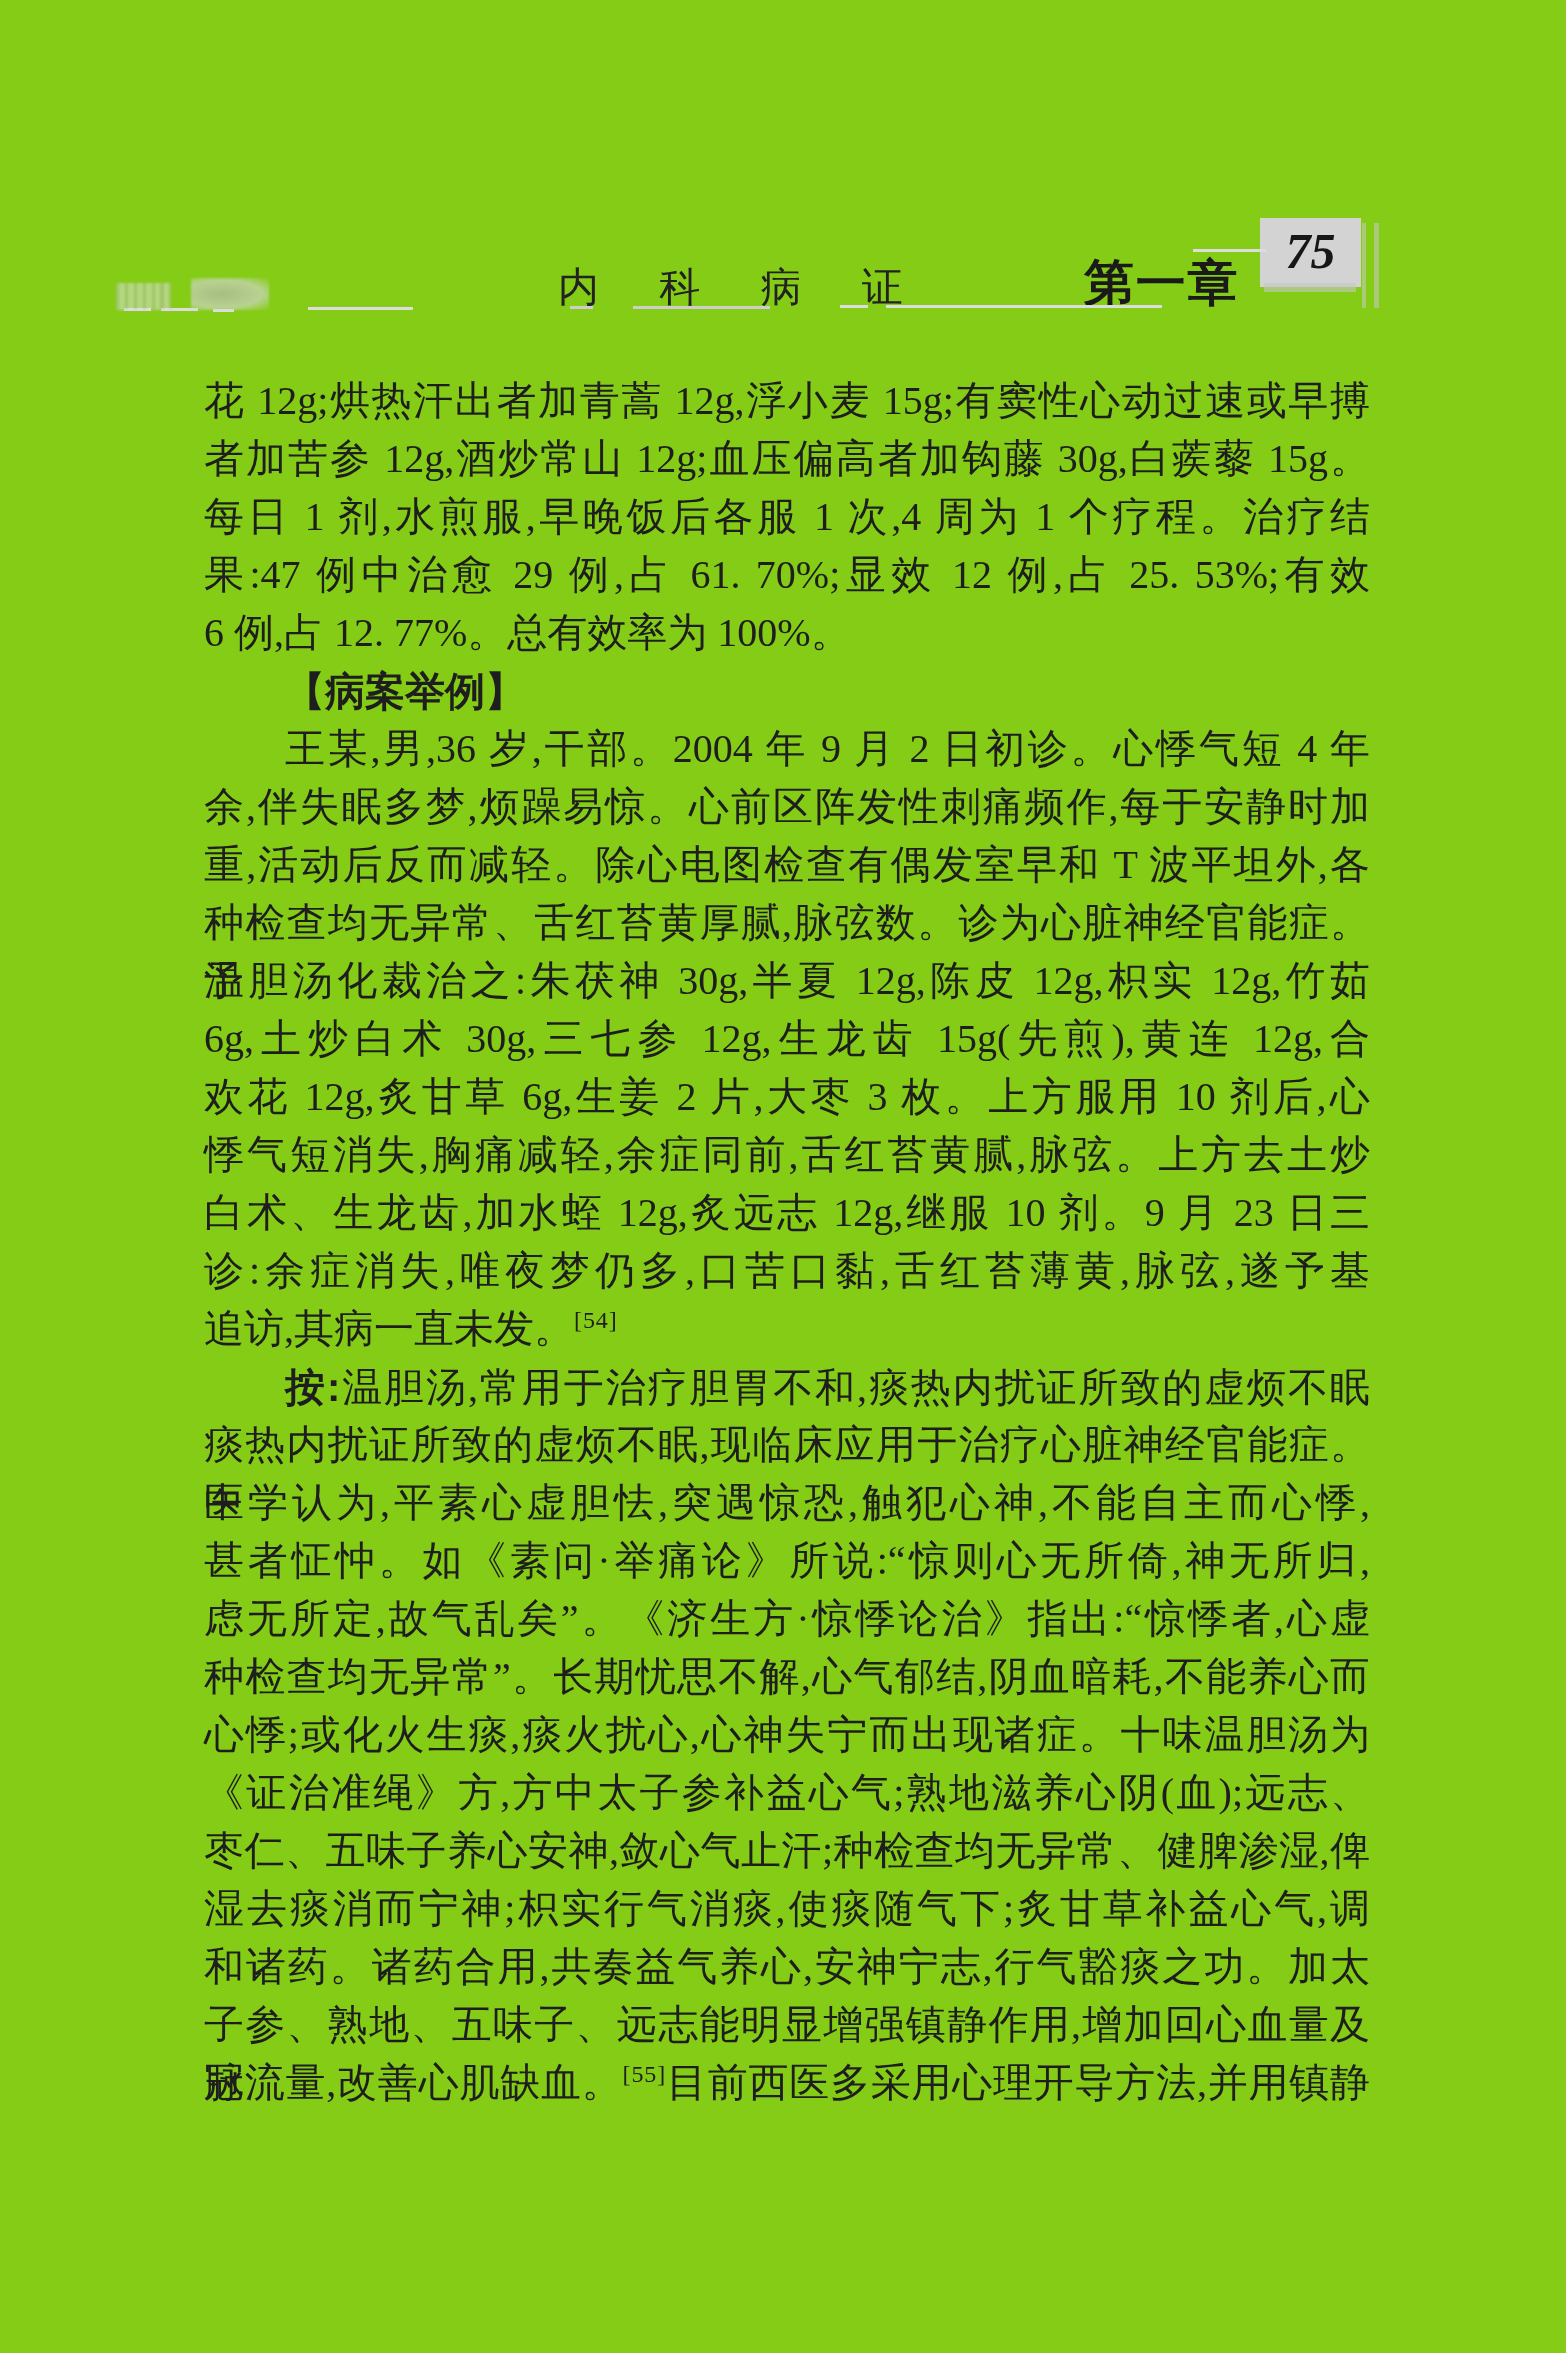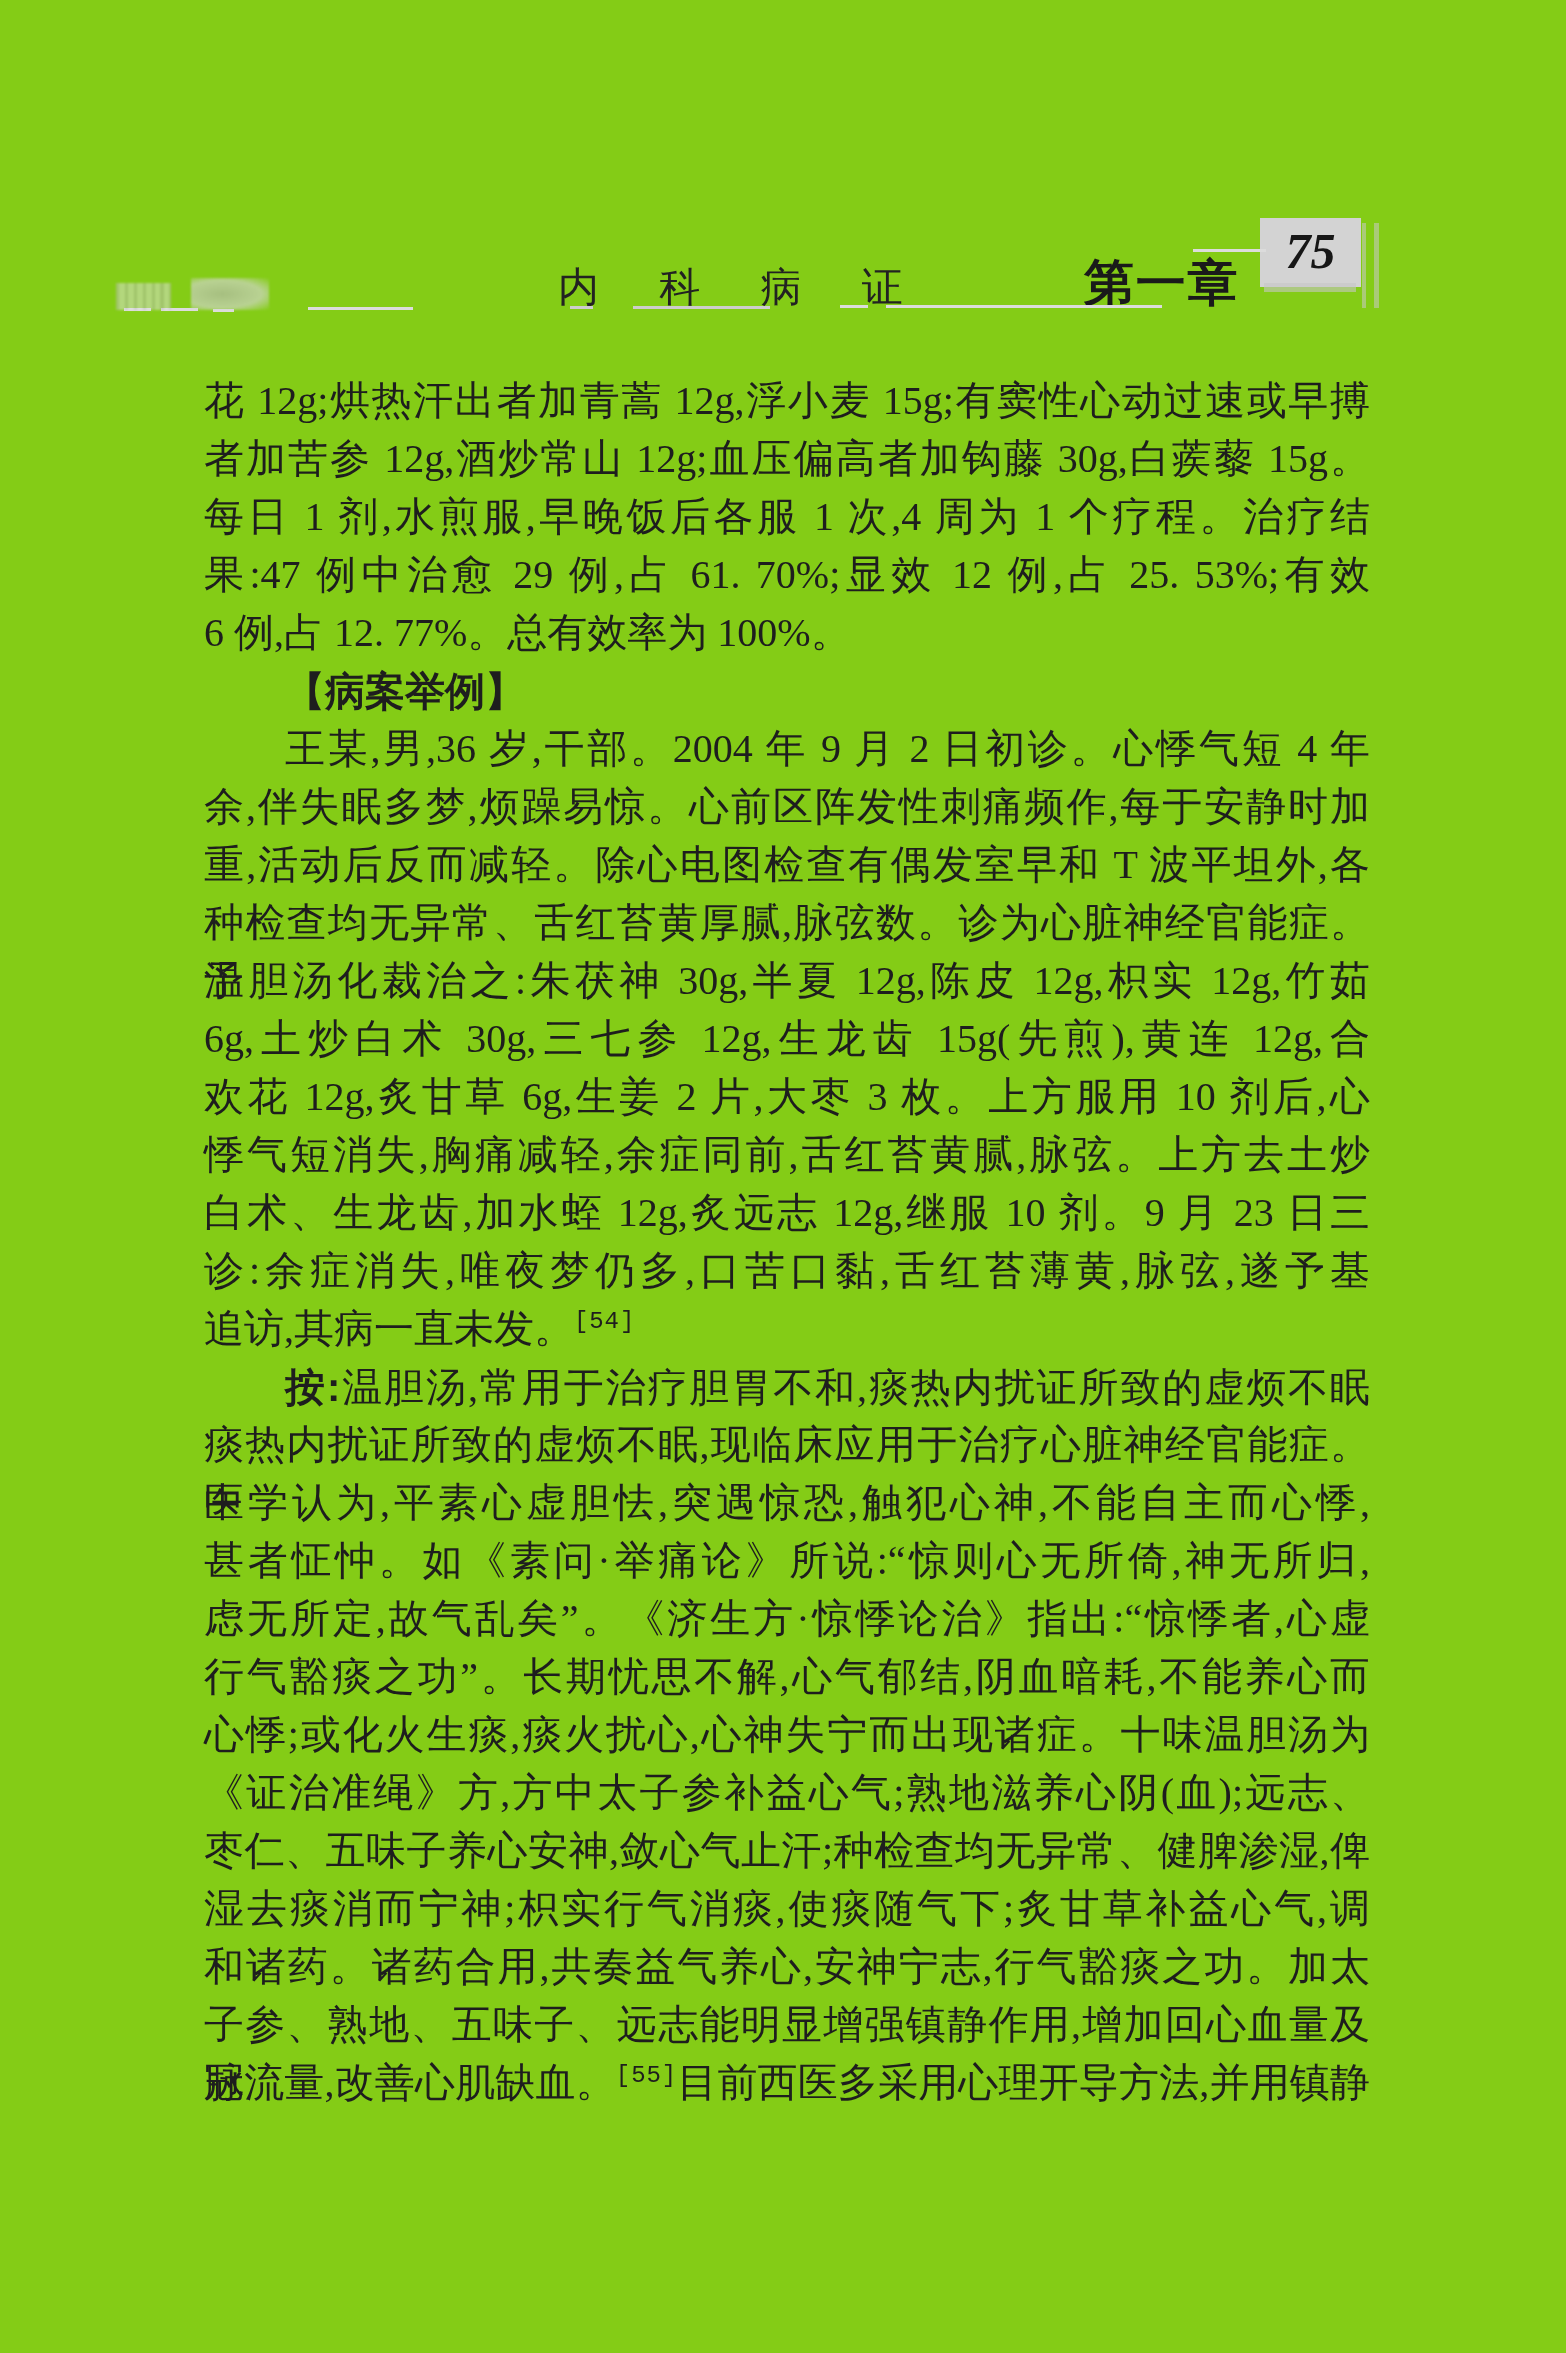--- a/index.html
+++ b/index.html
@@ -64,21 +64,20 @@
     text-align-last:justify;
     white-space:normal;
     overflow:visible;
   }
   .line.no-just{text-align:left;text-align-last:left;}
   .line.indent{text-indent:81px;}
   .hei{font-family:"Liberation Sans","DejaVu Sans",sans-serif;font-weight:700;}
   sup.ref{
     font-size:24px;line-height:0;vertical-align:super;
     letter-spacing:0.9px;
-    font-family:Liberation Mono, monospace;
   }
 </style>
 </head>
 <body>
 
 <div id="page">
 
   <div class="hdr-section">内 科 病 证</div>
   <div class="hdr-chapter">第一章</div>
   <div class="page-badge">
@@ -119,21 +118,21 @@
     <div class="line no-just">
       <span>追访,其病一直未发。</span><sup class="ref">[54]</sup>
     </div>
     <div class="line indent">
       <span class="hei">按:</span><span>温胆汤,常用于治疗胆胃不和,痰热内扰证所致的虚烦不眠</span>
     </div>
     <div class="line">痰热内扰证所致的虚烦不眠,现临床应用于治疗心脏神经官能症。中</div>
     <div class="line">医学认为,平素心虚胆怯,突遇惊恐,触犯心神,不能自主而心悸,</div>
     <div class="line">甚者怔忡。如《素问·举痛论》所说:“惊则心无所倚,神无所归,</div>
     <div class="line">虑无所定,故气乱矣”。《济生方·惊悸论治》指出:“惊悸者,心虚</div>
-    <div class="line">行气豁痰之功”。长期忧思不解,心气郁结,阴血暗耗,不能养心而</div>
+    <div class="line">种检查均无异常”。长期忧思不解,心气郁结,阴血暗耗,不能养心而</div>
     <div class="line">心悸;或化火生痰,痰火扰心,心神失宁而出现诸症。十味温胆汤为</div>
     <div class="line">《证治准绳》方,方中太子参补益心气;熟地滋养心阴(血);远志、</div>
     <div class="line">枣仁、五味子养心安神,敛心气止汗;种检查均无异常、健脾渗湿,俾</div>
     <div class="line">湿去痰消而宁神;枳实行气消痰,使痰随气下;炙甘草补益心气,调</div>
     <div class="line">和诸药。诸药合用,共奏益气养心,安神宁志,行气豁痰之功。加太</div>
     <div class="line">子参、熟地、五味子、远志能明显增强镇静作用,增加回心血量及冠</div>
     <div class="line">
       <span>脉流量,改善心肌缺血。</span><sup class="ref">[55]</sup><span>目前西医多采用心理开导方法,并用镇静</span>
     </div>
   </div>

